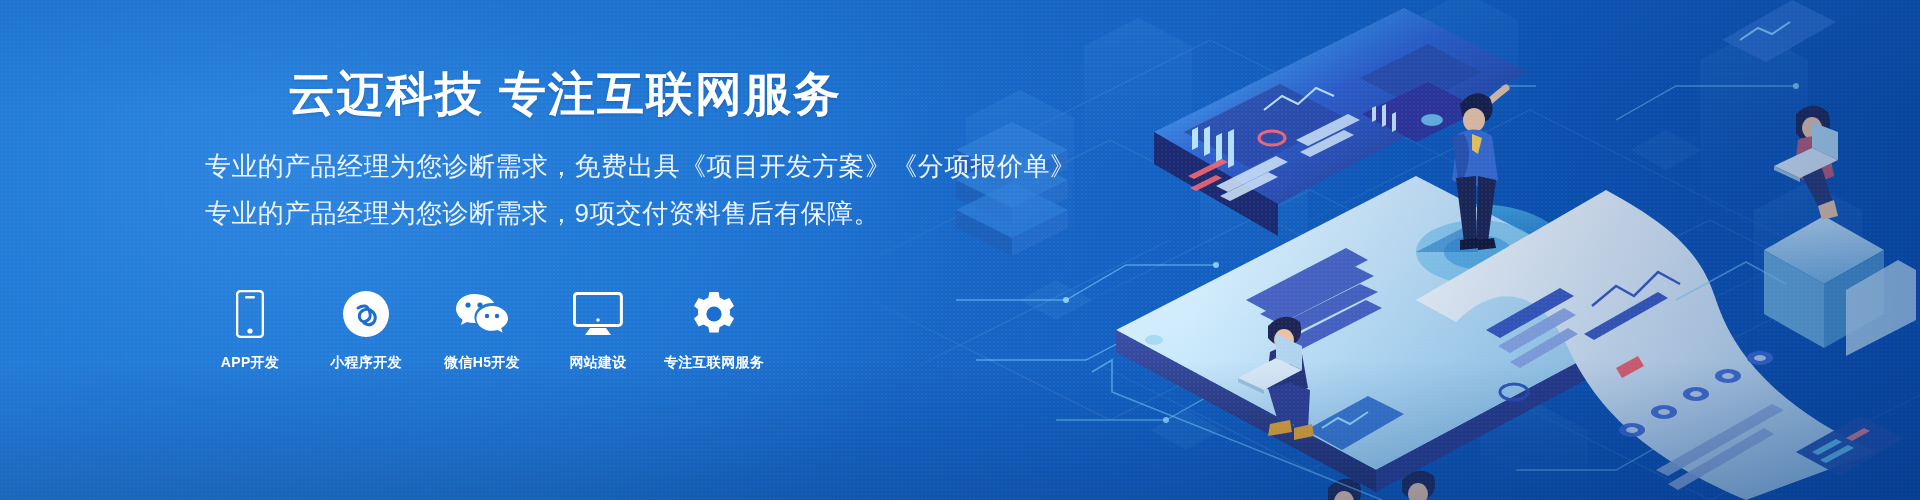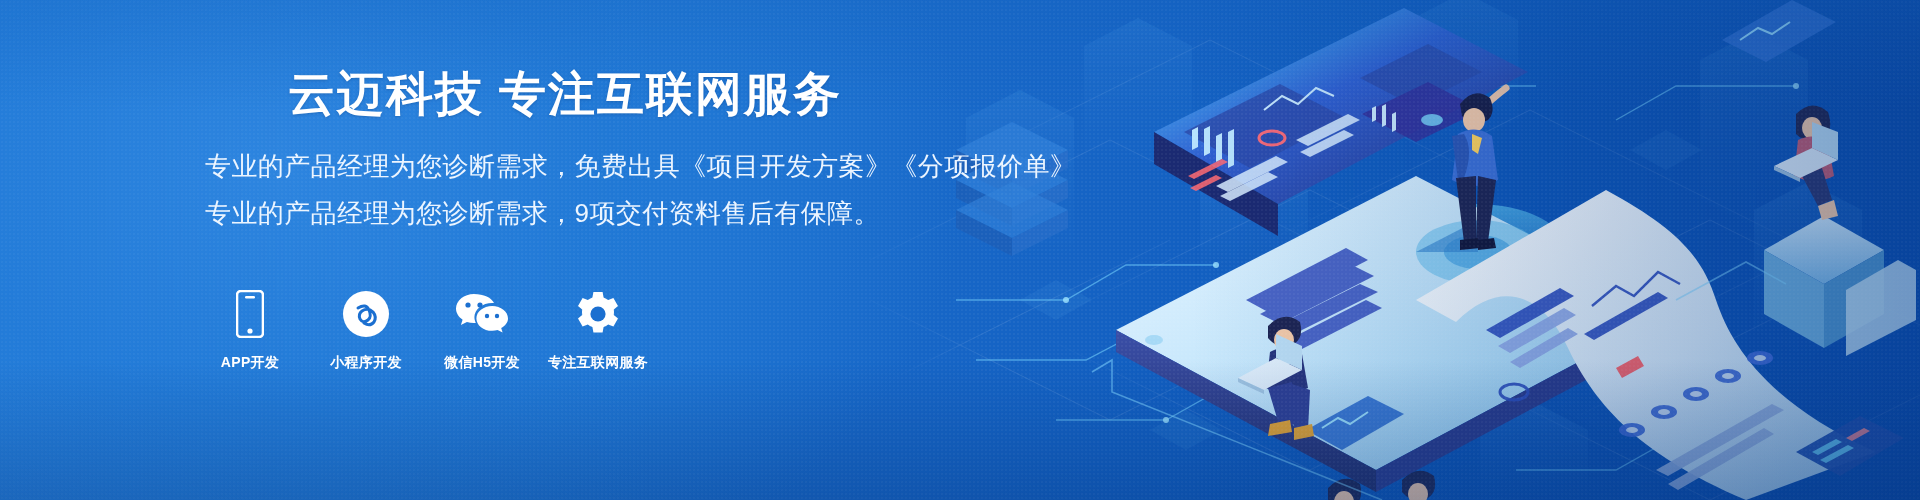--- a/index.html
+++ b/index.html
@@ -463,20 +463,30 @@
           <circle cx="25" cy="13" r="2.6" fill="#1b6fd0"></circle>
           <path d="M53 26.4 C53 19.6 45.9 14 37.2 14 C28.4 14 21.4 19.6 21.4 26.4 c0 6.9 7 12.4 15.8 12.4
                    c1.9 0 3.7 -.3 5.4 -.8 l5 2.6 l-1.4 -4.5 C49.9 33.8 53 30.4 53 26.4 Z" fill="#ffffff"></path>
           <circle cx="32" cy="24" r="2.2" fill="#1b6fd0"></circle>
           <circle cx="42" cy="24" r="2.2" fill="#1b6fd0"></circle>
         </svg>
       </span>
       <span class="caption">微信H5开发</span>
     </div>
 
+    <div class="service">
+      <span class="glyph">
+        <svg width="50" height="44" viewBox="0 0 50 44">
+          <rect x="1.4" y="1.4" width="47" height="32" rx="3" ry="3" fill="none" stroke="#ffffff" stroke-width="3"></rect>
+          <circle cx="25" cy="28" r="1.8" fill="#ffffff"></circle>
+          <polygon points="17,36 33,36 38,43 12,43" fill="#ffffff"></polygon>
+        </svg>
+      </span>
+      <span class="caption">网站建设</span>
+    </div>
 
     <div class="service">
       <span class="glyph">
         <svg width="48" height="48" viewBox="0 0 48 48">
           <path d="M19.4 2 h9.2 l1 5.4 a17 17 0 0 1 4.6 2.7 l5.2 -2 l4.6 8 l-4.2 3.5 a17 17 0 0 1 0 5.3
                    l4.2 3.5 l-4.6 8 l-5.2 -2 a17 17 0 0 1 -4.6 2.7 l-1 5.4 h-9.2 l-1 -5.4 a17 17 0 0 1 -4.6 -2.7
                    l-5.2 2 l-4.6 -8 l4.2 -3.5 a17 17 0 0 1 0 -5.3 l-4.2 -3.5 l4.6 -8 l5.2 2 a17 17 0 0 1 4.6 -2.7 Z" fill="#ffffff"></path>
           <circle cx="24" cy="24" r="7.6" fill="#1b6fd0"></circle>
         </svg>
       </span>

